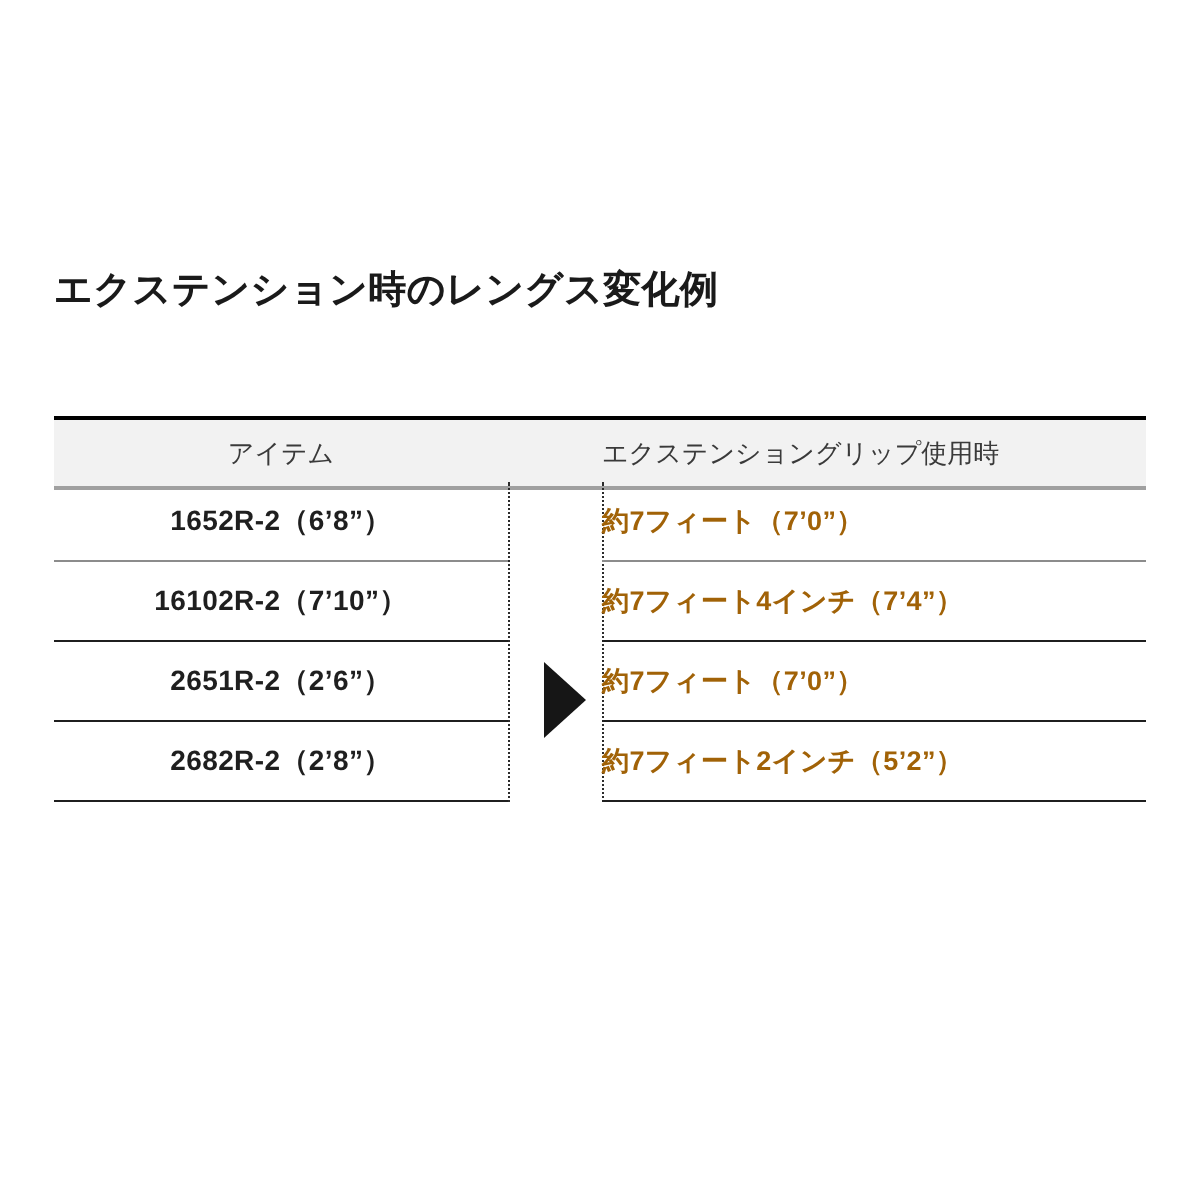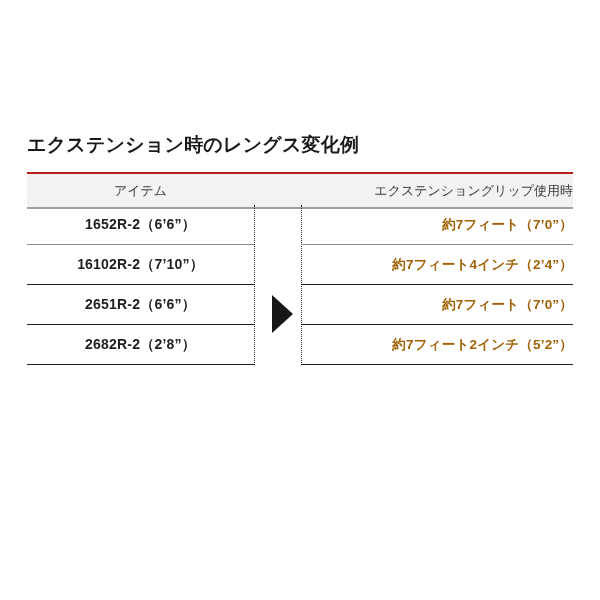--- a/index.html
+++ b/index.html
@@ -42,22 +42,23 @@
     width: 546px;
     border-collapse: collapse;
   }
 
   
   #thead-row {
     height: 33px;
   }
   #thead-row > div {
     background: #f2f2f2;
-    border-top: 2px solid #b91c1c;
+    border-top: 2px solid #000000;
     border-bottom: 2px solid #a0a0a0;
+    margin-top: 36px;
   }
 
   .hdr-cell {
     font-size: 13px;
     color: #3a3a3a;
     text-align: center;
     white-space: nowrap;
   }
 
   
@@ -75,21 +76,21 @@
     box-sizing: border-box;
   }
   .col-mid {
     width: 47px;
     flex: 0 0 47px;
     box-sizing: border-box;
   }
   .col-ext {
     width: 272px;
     flex: 0 0 272px;
-    text-align: right;
+    text-align: left;
     box-sizing: border-box;
   }
 
   .cell-item {
     font-size: 14px;
     font-weight: bold;
     color: #1f1f1f;
     white-space: nowrap;
     letter-spacing: 0.2px;
   }
@@ -157,37 +158,37 @@
       </div>
     </div>
 
     <div id="tbody" style="position:relative;">
 
       <div class="rail" id="rail-left" style="height:160px;"></div>
       <div class="rail" id="rail-right" style="height:160px;"></div>
       <div id="arrow"></div>
 
       <div class="grid-row">
-        <div class="col-item cell-item">1652R-2（6’6”）</div>
+        <div class="col-item cell-item">1652R-2（6’8”）</div>
         <div class="col-mid"></div>
         <div class="col-ext cell-ext">約7フィート（7’0”）</div>
         <div class="sep sep-left light"></div>
         <div class="sep sep-right light"></div>
       </div>
 
       <div class="grid-row">
         <div class="col-item cell-item">16102R-2（7’10”）</div>
         <div class="col-mid"></div>
-        <div class="col-ext cell-ext">約7フィート4インチ（2’4”）</div>
+        <div class="col-ext cell-ext">約7フィート4インチ（7’4”）</div>
         <div class="sep sep-left dark"></div>
         <div class="sep sep-right dark"></div>
       </div>
 
       <div class="grid-row">
-        <div class="col-item cell-item">2651R-2（6’6”）</div>
+        <div class="col-item cell-item">2651R-2（2’6”）</div>
         <div class="col-mid"></div>
         <div class="col-ext cell-ext">約7フィート（7’0”）</div>
         <div class="sep sep-left dark"></div>
         <div class="sep sep-right dark"></div>
       </div>
 
       <div class="grid-row">
         <div class="col-item cell-item">2682R-2（2’8”）</div>
         <div class="col-mid"></div>
         <div class="col-ext cell-ext">約7フィート2インチ（5’2”）</div>

